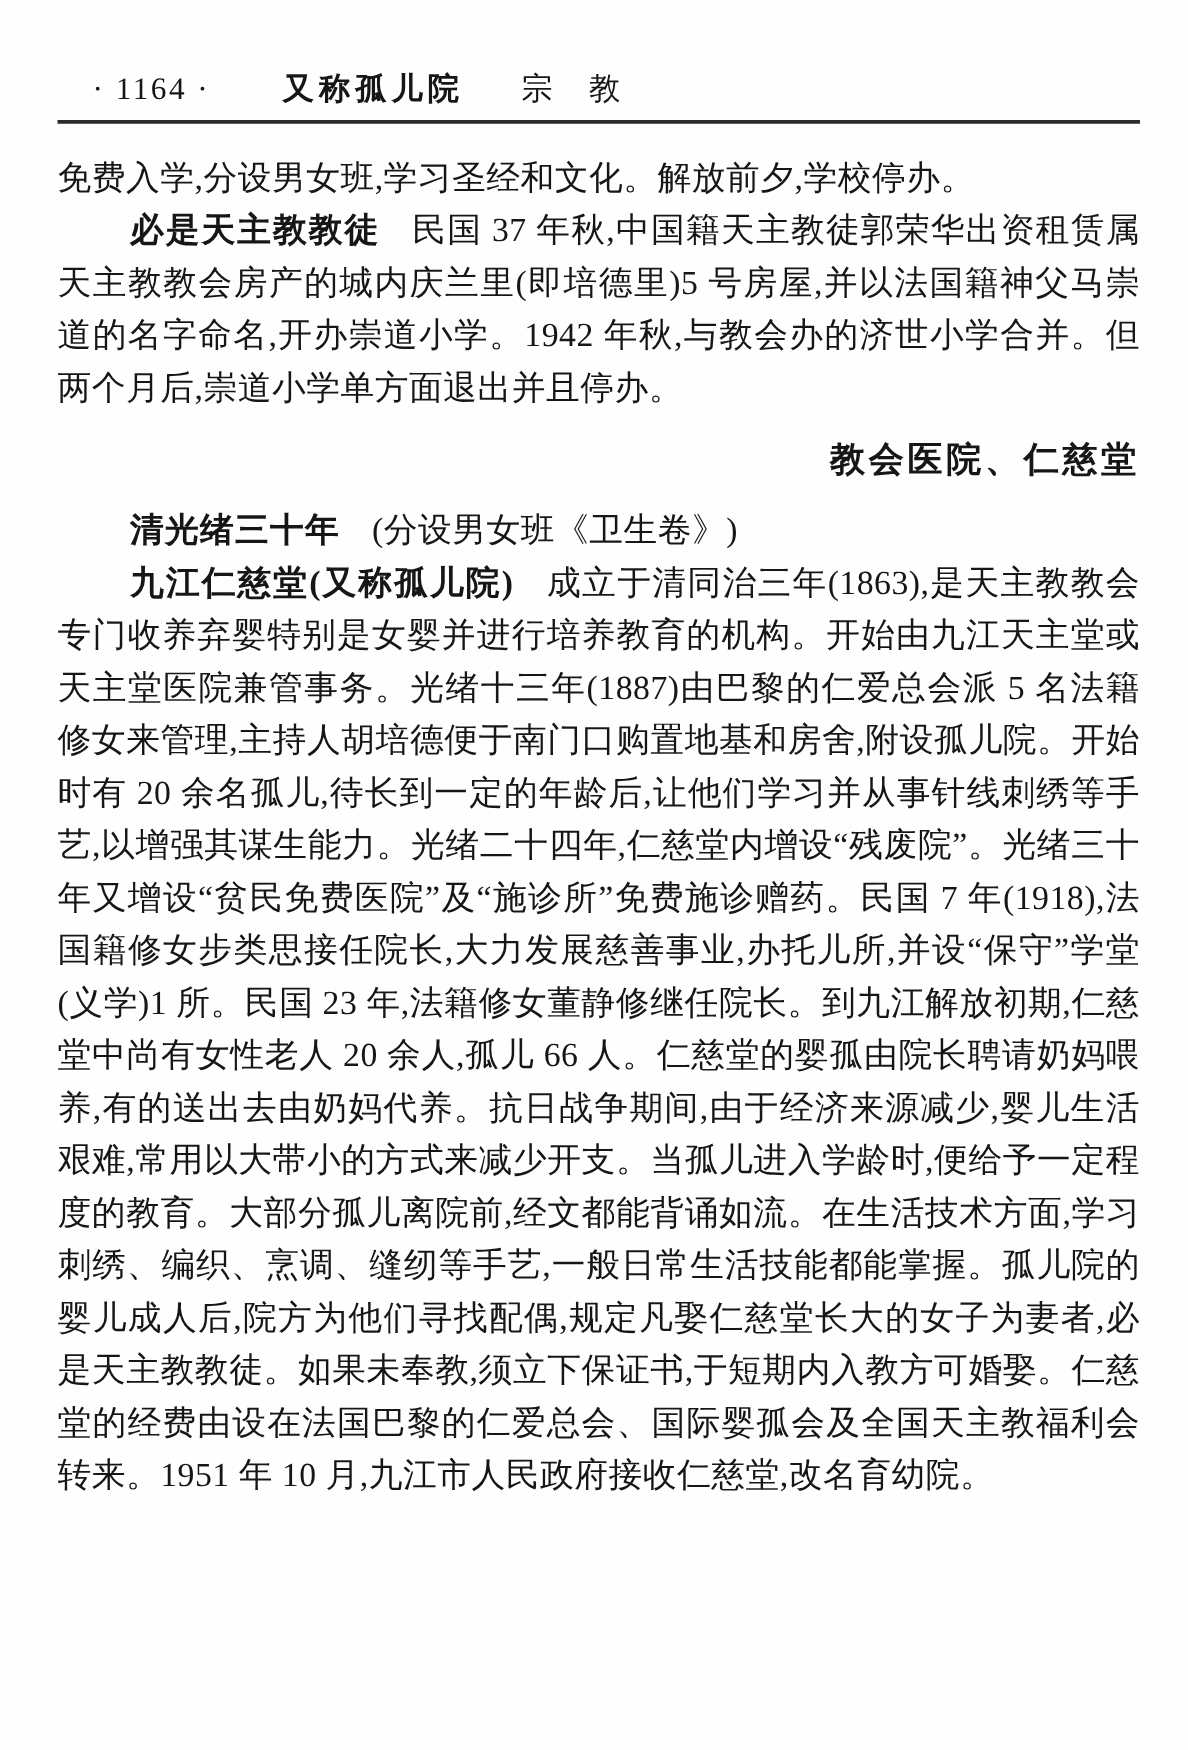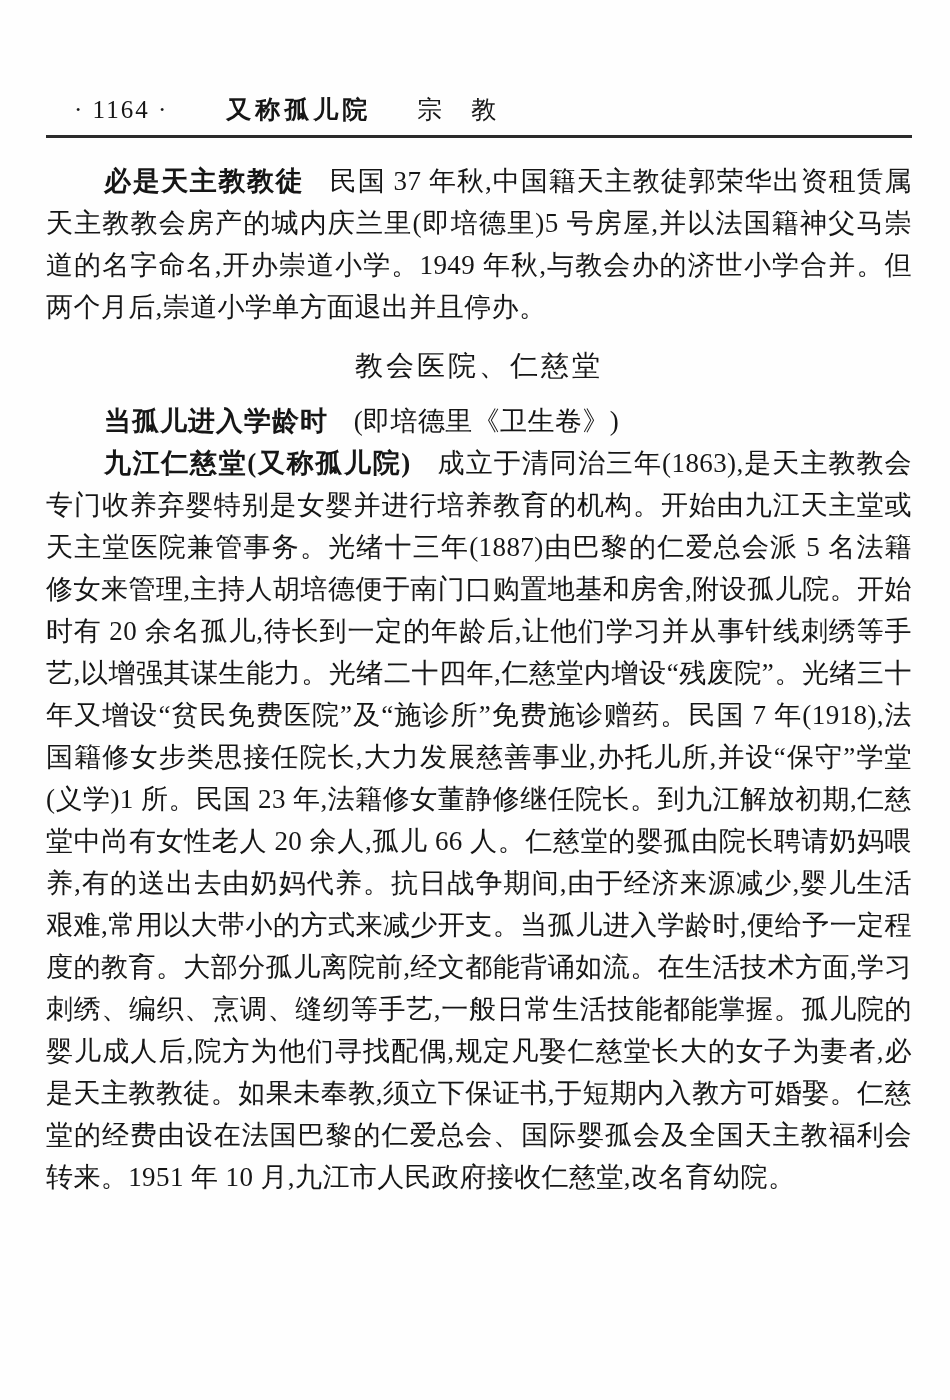--- a/index.html
+++ b/index.html
@@ -17,21 +17,20 @@
     width:950px;height:1400px;
     padding:54px 38px 0 46px;
     box-sizing:border-box;
   }
   
   .running-header{
     display:flex;
     align-items:baseline;
     padding-left:28px;
     font-size:25px;
-    margin-top:39px;
   }
   .page-number{
     letter-spacing:2px;
     font-weight:normal;
     white-space:pre;
   }
   .volume-title{
     font-weight:bold;
     margin-left:58px;
     letter-spacing:4px;
@@ -61,46 +60,47 @@
     letter-spacing:0.4px;
   }
   .para.no-indent{ text-indent:0; }
   .lead{
     font-weight:bold;
     margin-right:0.95em;
     letter-spacing:1px;
   }
   .section-heading{
     font-size:28px;
-    font-weight:normal;
-    text-align:center;
+    font-weight:bold;
+    text-align:right;
     letter-spacing:3px;
     margin:21px 0 17px 0;
     line-height:34px;
   }
 </style>
 </head>
 <body>
 
 <div class="page">
 
   <div class="running-header">
     <span class="page-number">· 1164 ·</span>
     <span class="volume-title">又称孤儿院</span>
     <span class="subject-title">宗　教</span>
   </div>
   <hr class="header-rule">
 
   <div class="body-text">
 
+    <p class="para no-indent"><span>免费入学,分设男女班,学习圣经和文化。解放前夕,学校停办。</span></p>
 
-    <p class="para"><span class="lead">必是天主教教徒</span><span>民国 37 年秋,中国籍天主教徒郭荣华出资租赁属天主教教会房产的城内庆兰里(即培德里)5 号房屋,并以法国籍神父马崇道的名字命名,开办崇道小学。1949 年秋,与教会办的济世小学合并。但两个月后,崇道小学单方面退出并且停办。</span></p>
+    <p class="para"><span class="lead">必是天主教教徒</span><span>民国 37 年秋,中国籍天主教徒郭荣华出资租赁属天主教教会房产的城内庆兰里(即培德里)5 号房屋,并以法国籍神父马崇道的名字命名,开办崇道小学。1942 年秋,与教会办的济世小学合并。但两个月后,崇道小学单方面退出并且停办。</span></p>
 
 
     <h2 class="section-heading">教会医院、仁慈堂</h2>
 
-    <p class="para"><span class="lead">当孤儿进入学龄时</span><span>(即培德里《卫生卷》)</span></p>
+    <p class="para"><span class="lead">清光绪三十年</span><span>(分设男女班《卫生卷》)</span></p>
 
 
     <p class="para"><span class="lead">九江仁慈堂(又称孤儿院)</span><span>成立于清同治三年(1863),是天主教教会专门收养弃婴特别是女婴并进行培养教育的机构。开始由九江天主堂或天主堂医院兼管事务。光绪十三年(1887)由巴黎的仁爱总会派 5 名法籍修女来管理,主持人胡培德便于南门口购置地基和房舍,附设孤儿院。开始时有 20 余名孤儿,待长到一定的年龄后,让他们学习并从事针线刺绣等手艺,以增强其谋生能力。光绪二十四年,仁慈堂内增设“残废院”。光绪三十年又增设“贫民免费医院”及“施诊所”免费施诊赠药。民国 7 年(1918),法国籍修女步类思接任院长,大力发展慈善事业,办托儿所,并设“保守”学堂(义学)1 所。民国 23 年,法籍修女董静修继任院长。到九江解放初期,仁慈堂中尚有女性老人 20 余人,孤儿 66 人。仁慈堂的婴孤由院长聘请奶妈喂养,有的送出去由奶妈代养。抗日战争期间,由于经济来源减少,婴儿生活艰难,常用以大带小的方式来减少开支。当孤儿进入学龄时,便给予一定程度的教育。大部分孤儿离院前,经文都能背诵如流。在生活技术方面,学习刺绣、编织、烹调、缝纫等手艺,一般日常生活技能都能掌握。孤儿院的婴儿成人后,院方为他们寻找配偶,规定凡娶仁慈堂长大的女子为妻者,必是天主教教徒。如果未奉教,须立下保证书,于短期内入教方可婚娶。仁慈堂的经费由设在法国巴黎的仁爱总会、国际婴孤会及全国天主教福利会转来。1951 年 10 月,九江市人民政府接收仁慈堂,改名育幼院。</span></p>
 
   </div>
 </div>
 
 </body></html>

